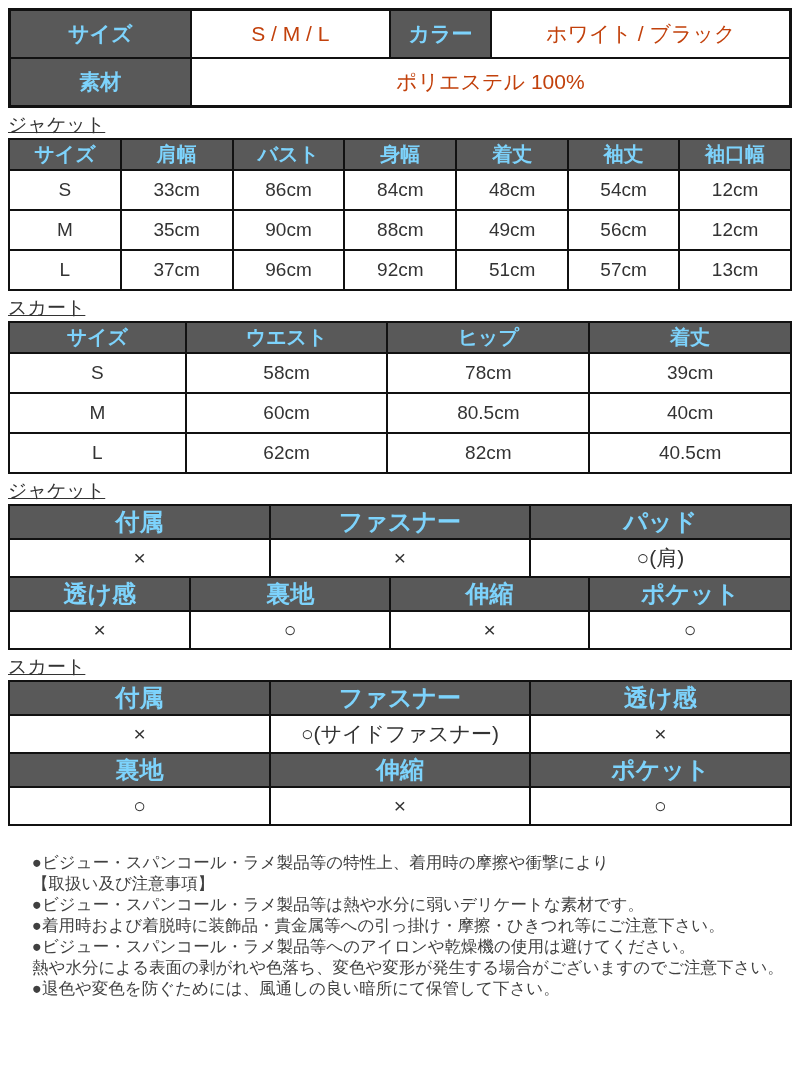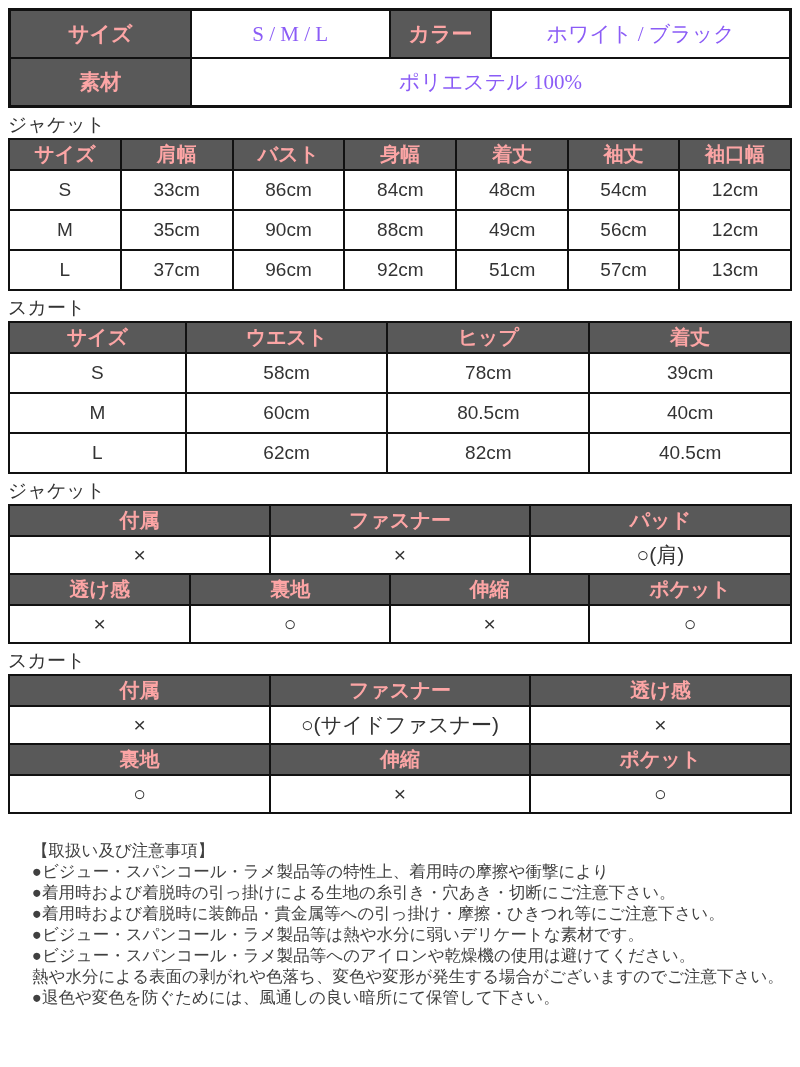--- a/index.html
+++ b/index.html
@@ -25,40 +25,41 @@
   .tbl th, .tbl td {
     border: 2px solid #111111;
     text-align: center;
     vertical-align: middle;
     padding: 0;
     overflow: hidden;
     white-space: nowrap;
   }
   .tbl th {
     background: #595959;
-    color: #fca5a5;
+    color: #7dd3fc;
     font-weight: bold;
   }
   
   .top-tbl { border: 3px solid #111111; }
   .top-tbl th, .top-tbl td { height: 46px; font-size: 21px; }
-  .top-tbl td { color: #8b5cf6; font-family: Liberation Serif, serif; }
+  .top-tbl td { color: #c2410c; }
   
   .size-tbl th { height: 29px; font-size: 20px; }
   .size-tbl td { height: 38px; font-size: 19px; color: #333333; }
   
-  .det-tbl th { height: 29px; font-size: 20px; }
+  .det-tbl th { height: 29px; font-size: 24px; }
   .det-tbl td { height: 36px; font-size: 21px; color: #333333; }
   .stack { margin-top: -2px; }
   
   .sec-label {
     font-size: 19px;
     color: #333333;
     margin: 6px 0 2px 0;
     line-height: 22px;
+    text-decoration: underline;
   }
   
   .notes {
     margin-top: 26px;
     padding-left: 24px;
     padding-right: 4px;
     font-size: 16.5px;
     line-height: 21px;
     color: #404040;
   }
@@ -254,23 +255,22 @@
     </tr>
     <tr>
       <td>○</td>
       <td>×</td>
       <td>○</td>
     </tr>
   </tbody>
     </table>
 
   <div class="notes">
+    <div>●ビジュー・スパンコール・ラメ製品等の特性上、着用時の摩擦や衝撃により</div>
     <div>【取扱い及び注意事項】</div>
-    <div>●ビジュー・スパンコール・ラメ製品等の特性上、着用時の摩擦や衝撃により</div>
-    <div>●着用時および着脱時の引っ掛けによる生地の糸引き・穴あき・切断にご注意下さい。</div>
+    <div>●ビジュー・スパンコール・ラメ製品等は熱や水分に弱いデリケートな素材です。</div>
     <div>●着用時および着脱時に装飾品・貴金属等への引っ掛け・摩擦・ひきつれ等にご注意下さい。</div>
-    <div>●ビジュー・スパンコール・ラメ製品等は熱や水分に弱いデリケートな素材です。</div>
     <div>●ビジュー・スパンコール・ラメ製品等へのアイロンや乾燥機の使用は避けてください。</div>
     <div>熱や水分による表面の剥がれや色落ち、変色や変形が発生する場合がございますのでご注意下さい。</div>
     <div>●退色や変色を防ぐためには、風通しの良い暗所にて保管して下さい。</div>
   </div>
 
 </div>
 
 </body></html>

